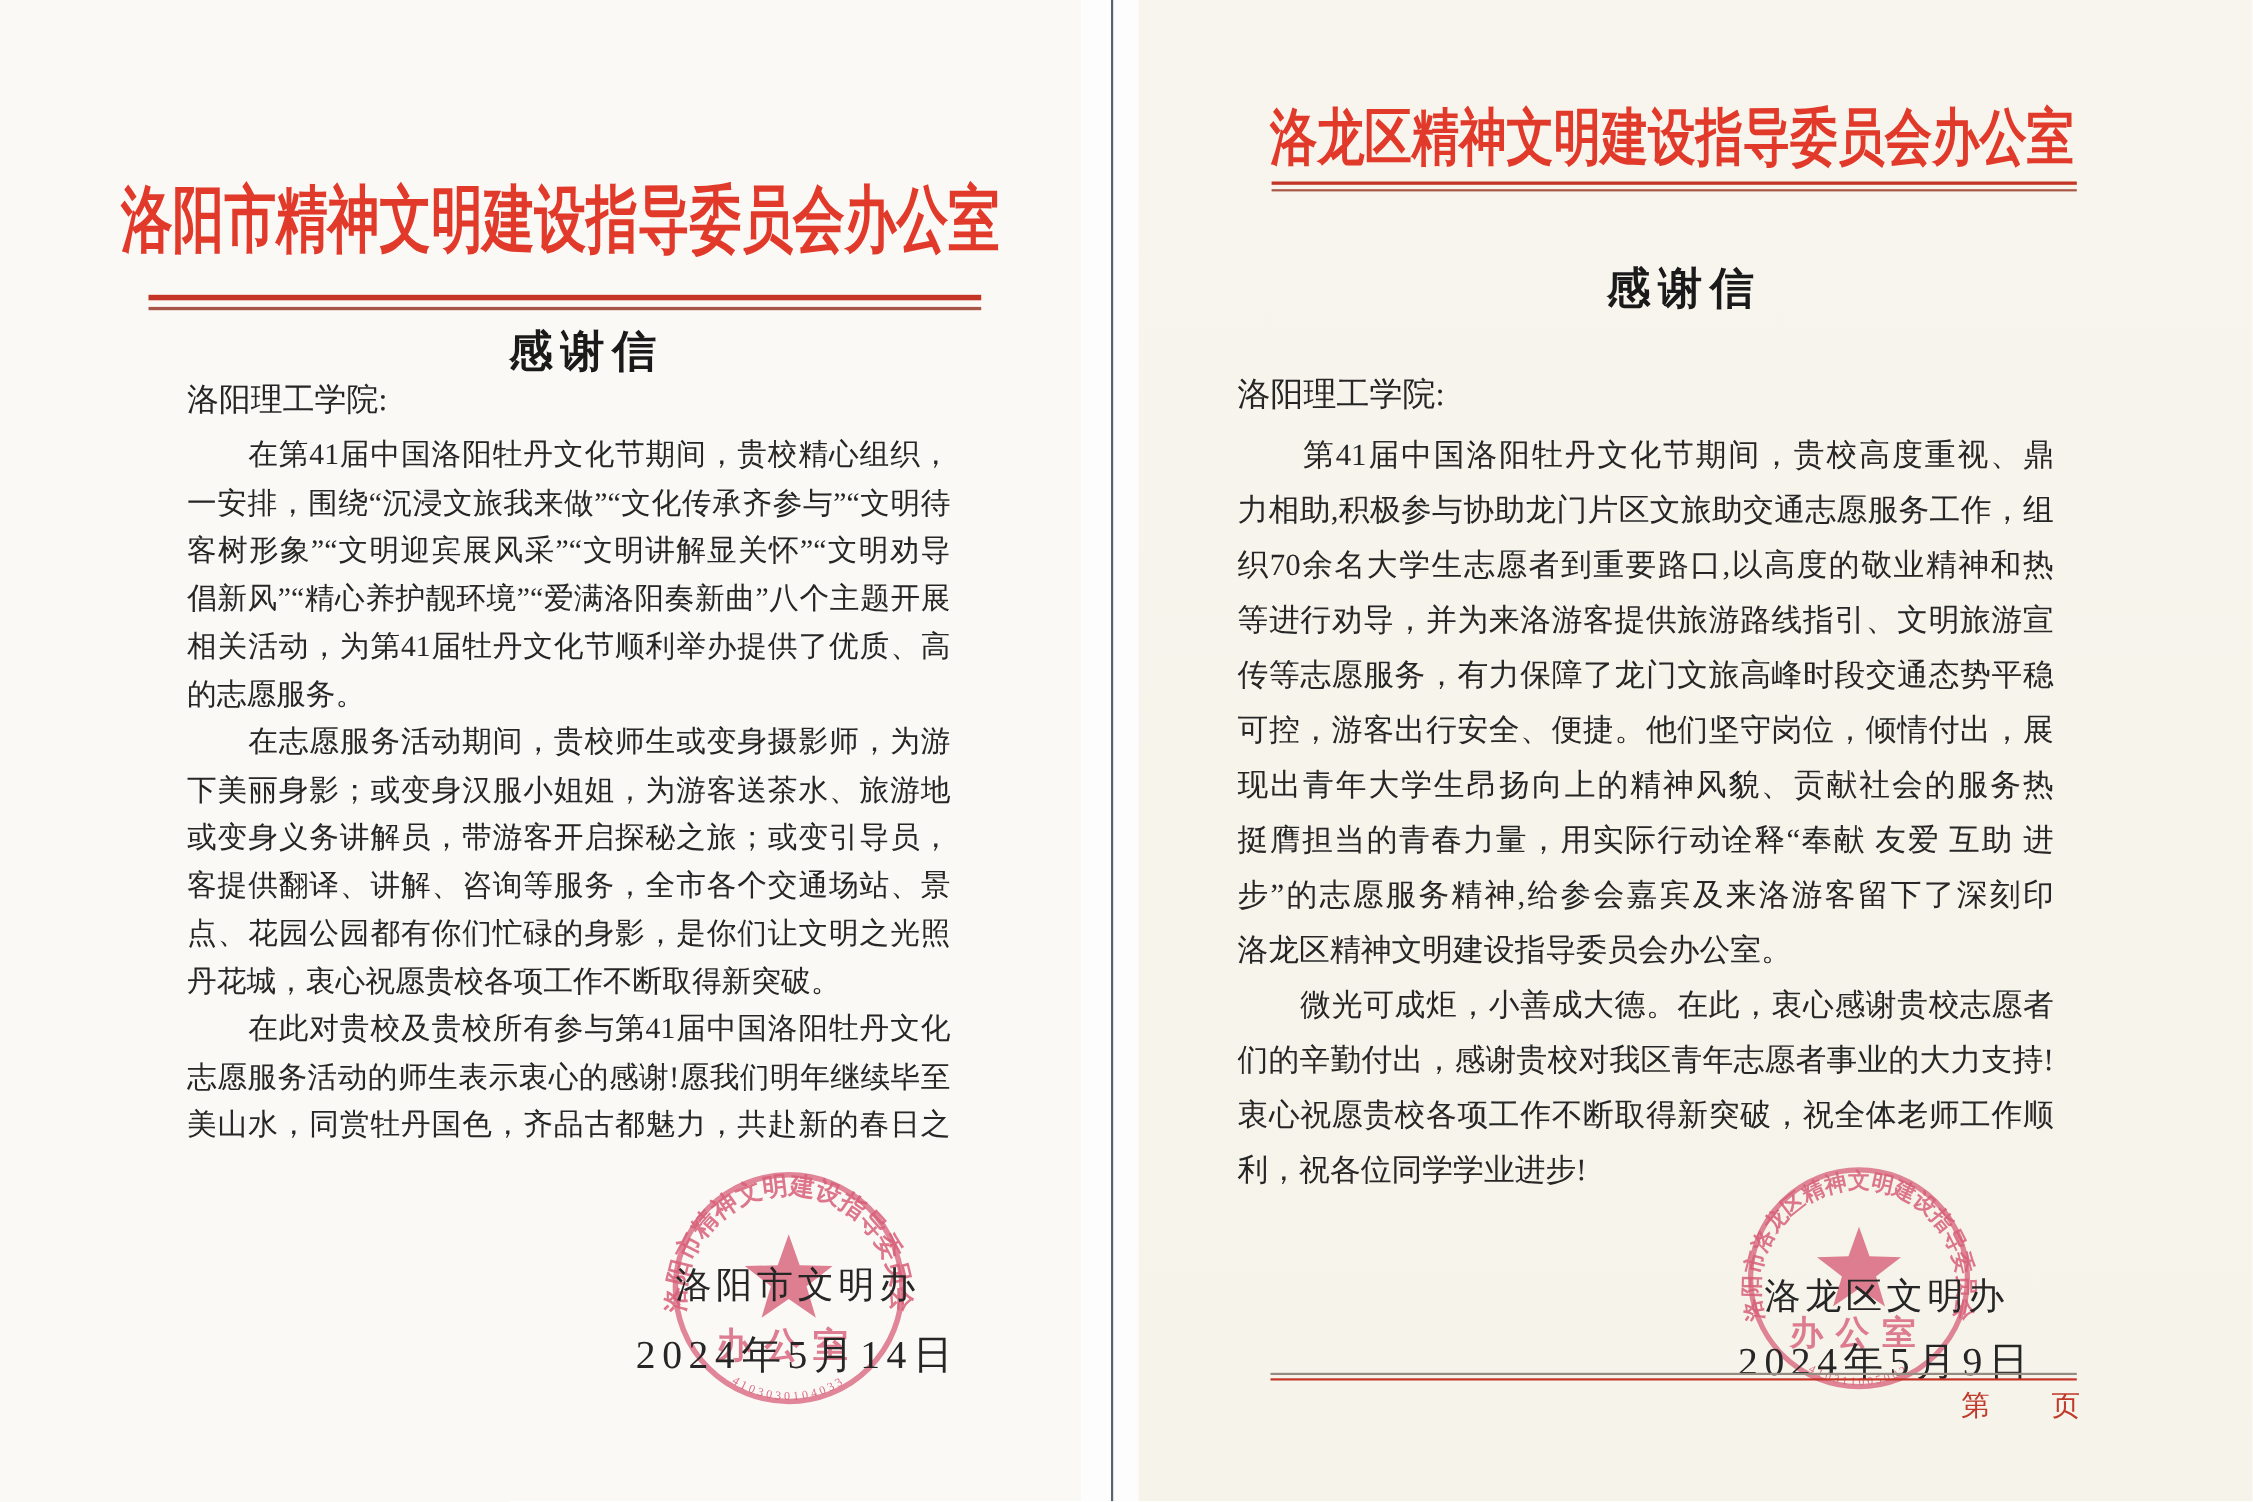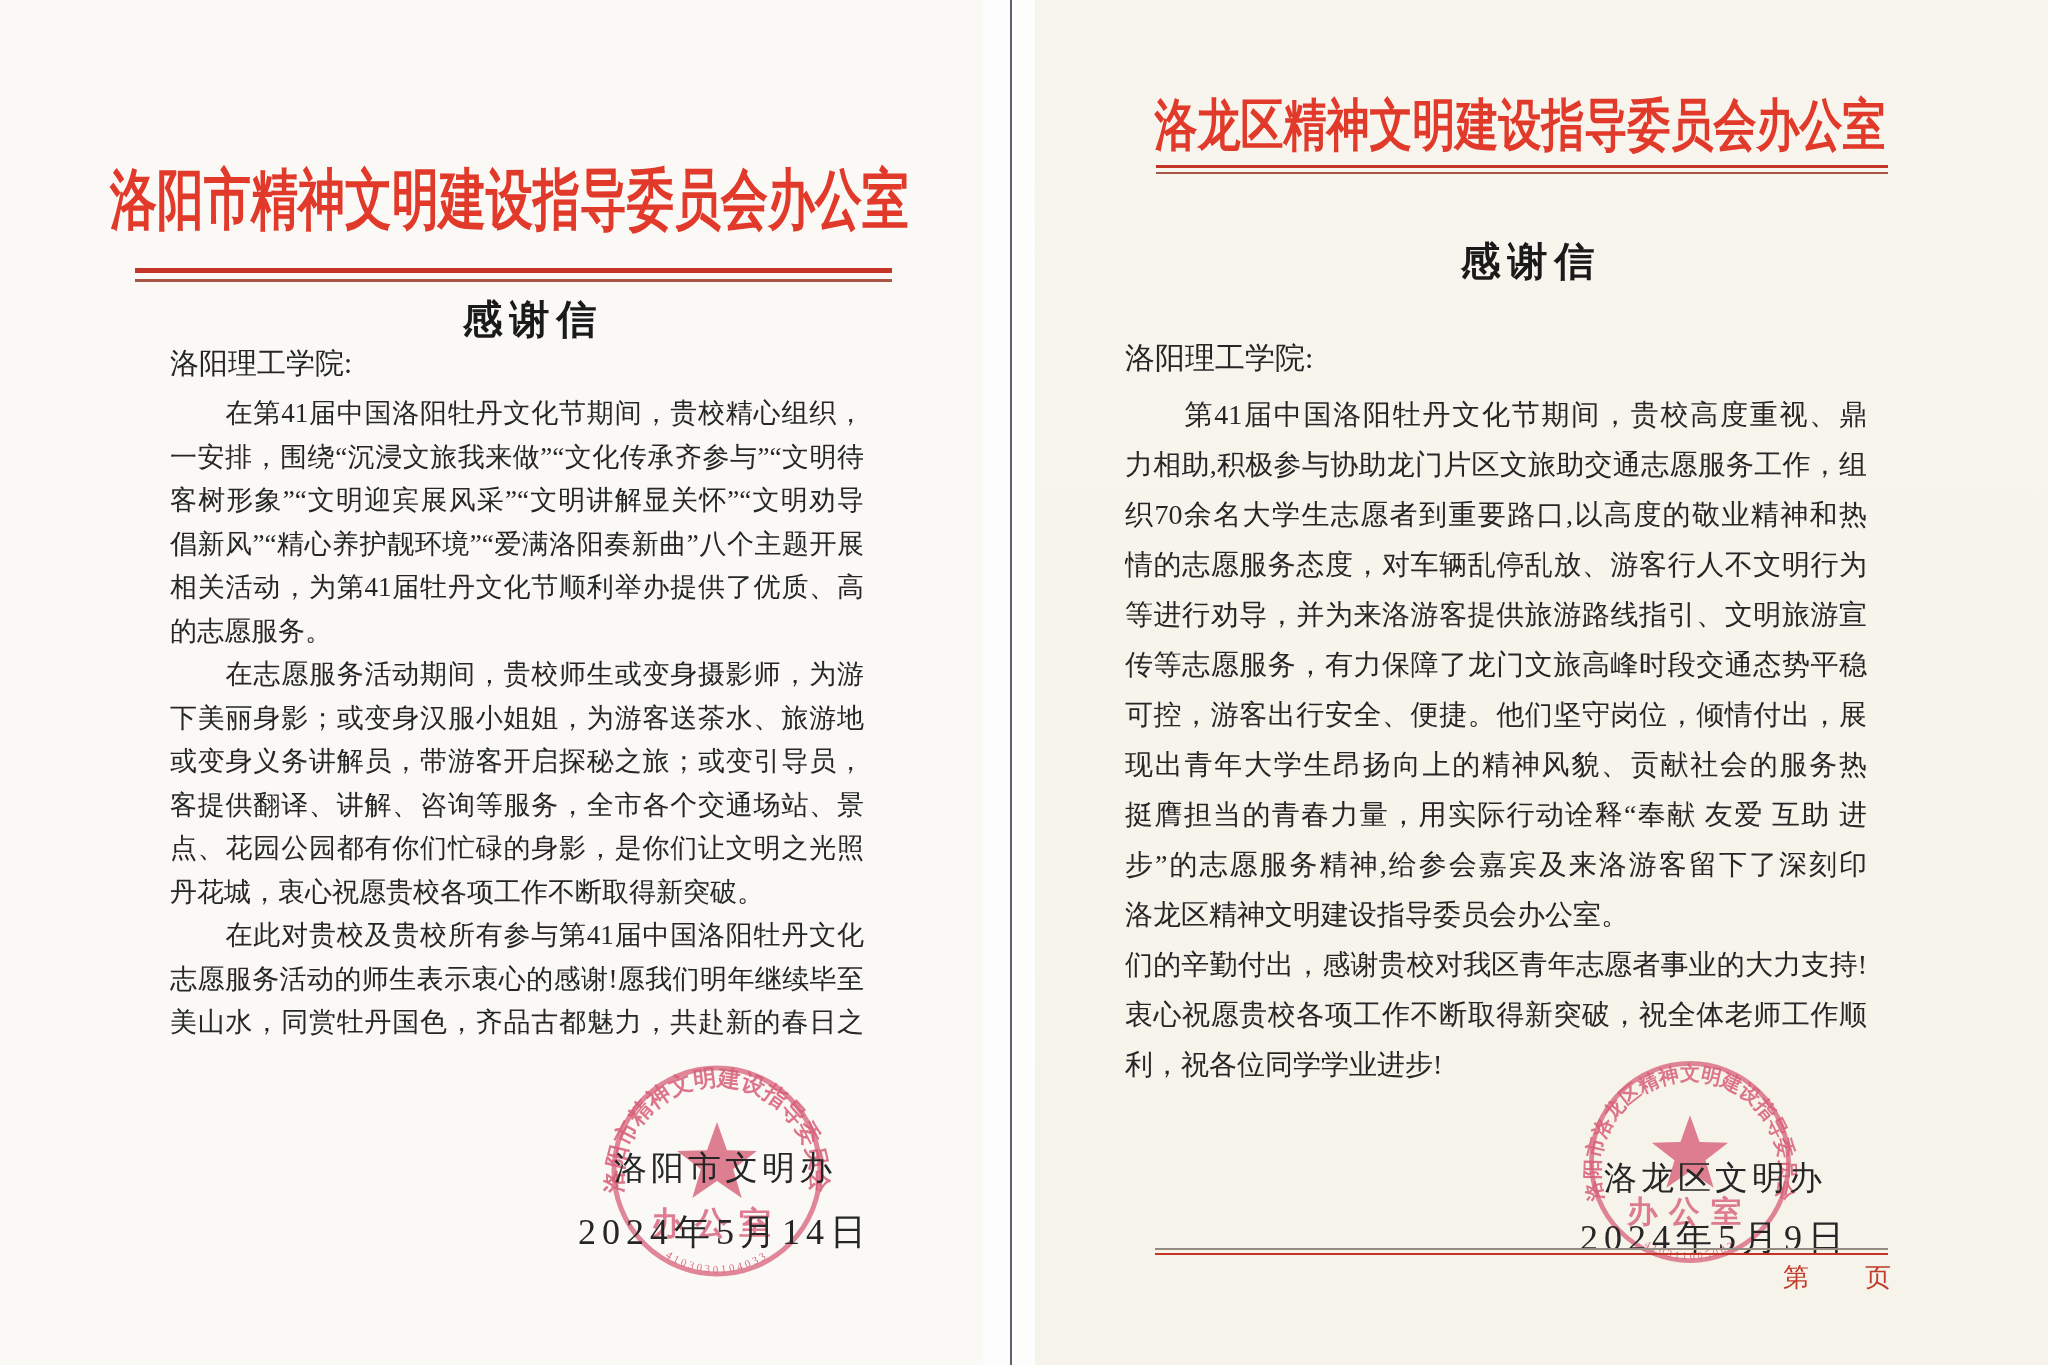--- a/index.html
+++ b/index.html
@@ -124,30 +124,30 @@
     <h1 class="letterhead">洛龙区精神文明建设指导委员会办公室</h1>
     <div class="head-rule"></div>
     <h2 class="letter-title">感谢信</h2>
     <div class="salutation">洛阳理工学院:</div>
 
     <div class="body-block">
       <div class="para">
           <div class="line">　　第41届中国洛阳牡丹文化节期间，贵校高度重视、鼎</div>
           <div class="line">力相助,积极参与协助龙门片区文旅助交通志愿服务工作，组</div>
           <div class="line">织70余名大学生志愿者到重要路口,以高度的敬业精神和热</div>
-          <div class="line">情的志愿服务态度，对车辆乱停乱放、游客行人不文明行为</div>
           <div class="line">等进行劝导，并为来洛游客提供旅游路线指引、文明旅游宣</div>
           <div class="line">传等志愿服务，有力保障了龙门文旅高峰时段交通态势平稳</div>
           <div class="line">可控，游客出行安全、便捷。他们坚守岗位，倾情付出，展</div>
           <div class="line">现出青年大学生昂扬向上的精神风貌、贡献社会的服务热情、</div>
           <div class="line">挺膺担当的青春力量，用实际行动诠释“奉献 友爱 互助 进</div>
           <div class="line">步”的志愿服务精神,给参会嘉宾及来洛游客留下了深刻印象，</div>
           <div class="line final">洛龙区精神文明建设指导委员会办公室。</div>
         </div>
       <div class="para">
+          <div class="line">　　微光可成炬，小善成大德。在此，衷心感谢贵校志愿者</div>
           <div class="line">们的辛勤付出，感谢贵校对我区青年志愿者事业的大力支持!</div>
           <div class="line">衷心祝愿贵校各项工作不断取得新突破，祝全体老师工作顺</div>
           <div class="line final">利，祝各位同学学业进步!</div>
         </div>
     </div>
 
     <svg class="seal" viewBox="0 0 230 230">
       <circle class="seal-ring" cx="115" cy="115" r="103"></circle>
       <path id="sealArcR" d="M 24,152 A 95,95 0 1 1 206,152" fill="none"></path>
       <text class="seal-rim"><textPath href="#sealArcR" startOffset="50%" text-anchor="middle">洛阳市洛龙区精神文明建设指导委员会</textPath></text>

